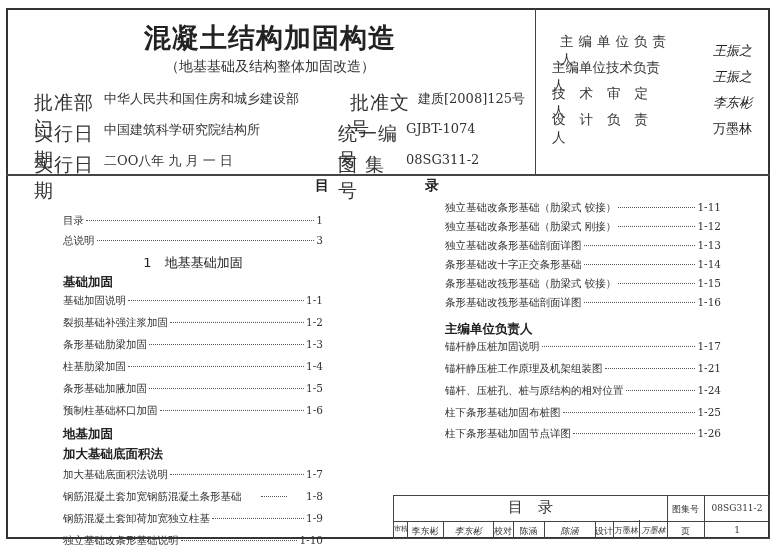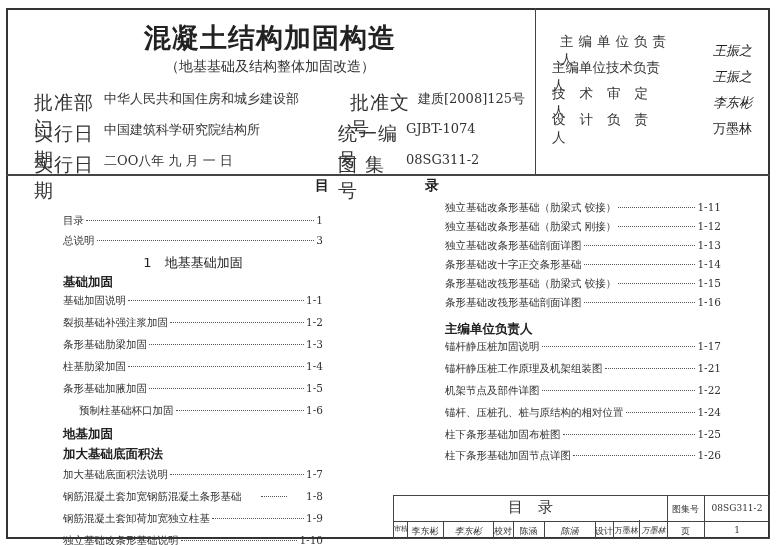--- a/index.html
+++ b/index.html
@@ -122,21 +122,21 @@
   <div class="toc-item" style="height:22px;">
     <span class="txt">柱基肋梁加固</span>
     <span class="dots"></span>
     <span class="pg">1-4</span>
   </div>
   <div class="toc-item" style="height:22px;">
     <span class="txt">条形基础加腋加固</span>
     <span class="dots"></span>
     <span class="pg">1-5</span>
   </div>
-  <div class="toc-item" style="height:22px;margin-left:16px;">
+  <div class="toc-item" style="height:22px;">
     <span class="txt">预制柱基础杯口加固</span>
     <span class="dots"></span>
     <span class="pg">1-6</span>
   </div>
 
   <div class="sec-head" style="height:20px;">地基加固</div>
   <div class="sec-head" style="height:22px;">加大基础底面积法</div>
 
   <div class="toc-item" style="height:22px;">
     <span class="txt">加大基础底面积法说明</span>
@@ -196,25 +196,20 @@
 
   <div class="toc-item" style="height:22px;">
     <span class="txt">锚杆静压桩加固说明</span>
     <span class="dots"></span>
     <span class="pg">1-17</span>
   </div>
   <div class="toc-item" style="height:22px;">
     <span class="txt">锚杆静压桩工作原理及机架组装图</span>
     <span class="dots"></span>
     <span class="pg">1-21</span>
-  </div>
-  <div class="toc-item" style="height:22px;">
-    <span class="txt">机架节点及部件详图</span>
-    <span class="dots"></span>
-    <span class="pg">1-22</span>
   </div>
   <div class="toc-item" style="height:22px;">
     <span class="txt">锚杆、压桩孔、桩与原结构的相对位置</span>
     <span class="dots"></span>
     <span class="pg">1-24</span>
   </div>
   <div class="toc-item" style="height:21px;">
     <span class="txt">柱下条形基础加固布桩图</span>
     <span class="dots"></span>
     <span class="pg">1-25</span>

